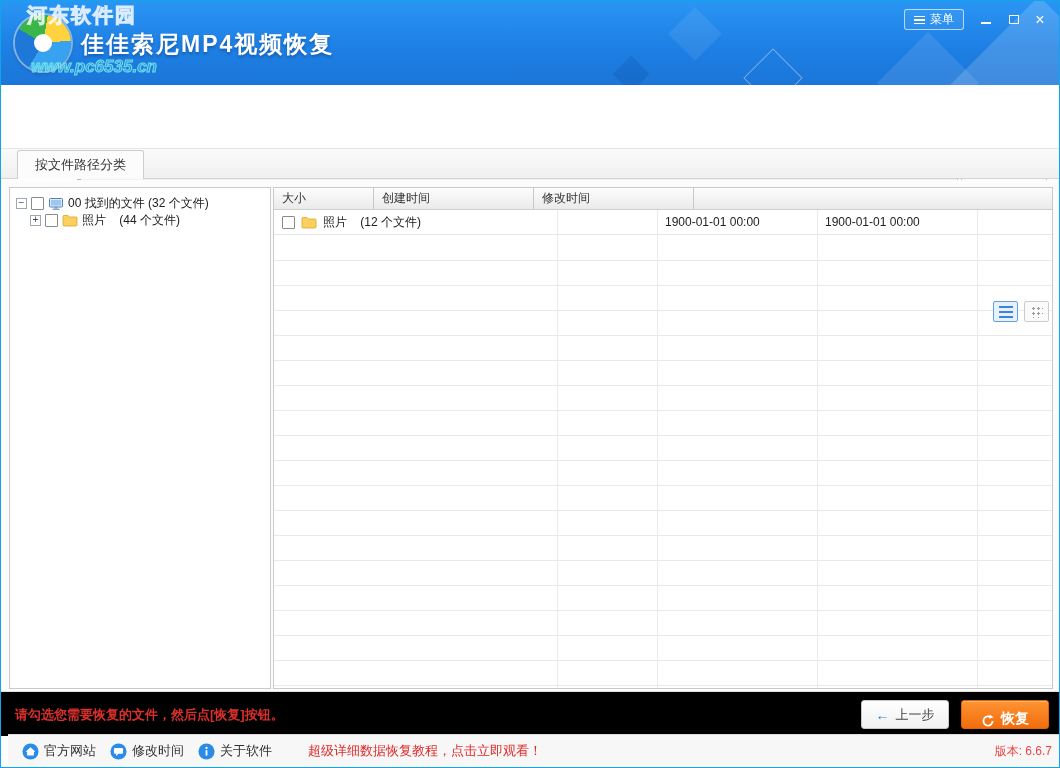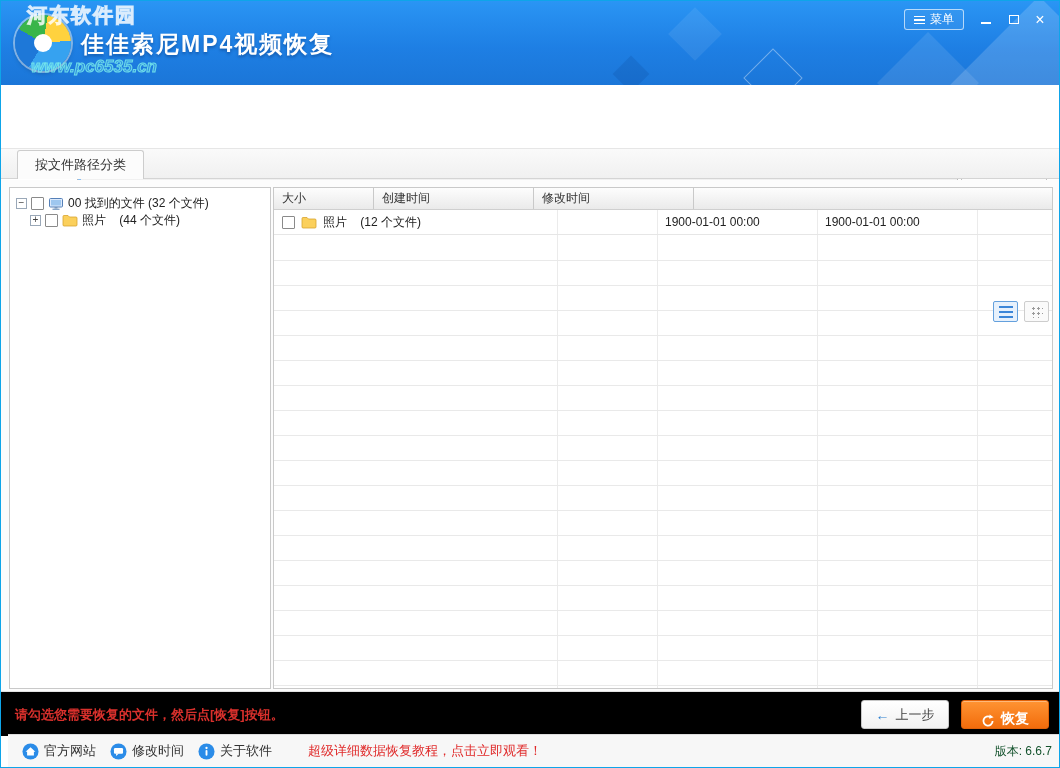--- a/index.html
+++ b/index.html
@@ -138,21 +138,21 @@
     display:flex; align-items:flex-end; justify-content:center; gap:6px; cursor:pointer;
     background:linear-gradient(#ff9433,#f26c0c); border:1px solid #e0620a; border-radius:3px;
     font-size:14px; font-weight:bold; color:#fff; box-shadow:inset 0 1px 0 rgba(255,255,255,.35); }
 
   
   .statusbar { position:absolute; bottom:0; left:0; width:100%; height:33px;
     background:#f7f7f7; border-top:1px solid #ddd; display:flex; align-items:center;margin-left:7px; }
   .sb-item { display:flex; align-items:center; gap:5px; margin-left:14px;
     font-size:13px; color:#333; cursor:pointer; }
   .sb-tutorial { margin-left:36px; font-size:13px; font-weight:normal; color:#e02a2a; cursor:pointer; }
-  .sb-version { margin-left:auto; margin-right:14px; font-size:12px; color:#14532d; }
+  .sb-version { margin-left:auto; margin-right:14px; font-size:12px; color:#ef4444; }
 </style>
 </head>
 <body>
 
 <div class="app">
 
   <div class="titlebar">
     <div class="cube cube1"></div>
     <div class="cube cube2"></div>
     <div class="cube cube3"></div>

